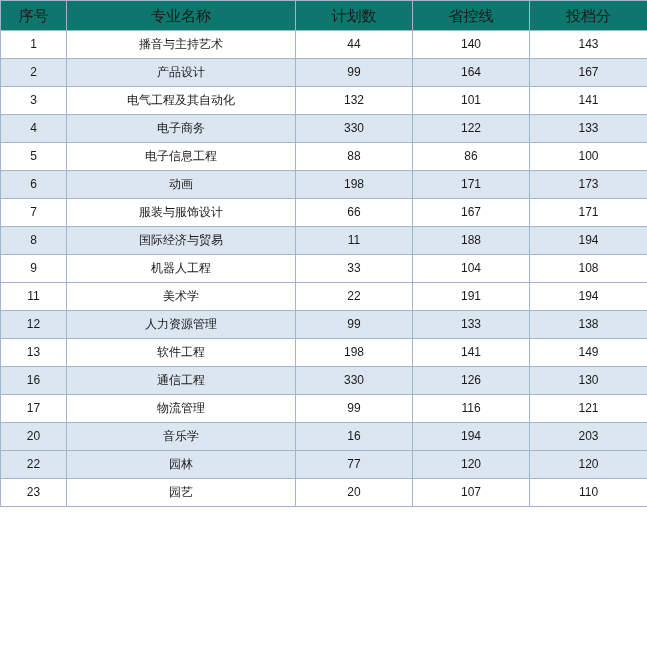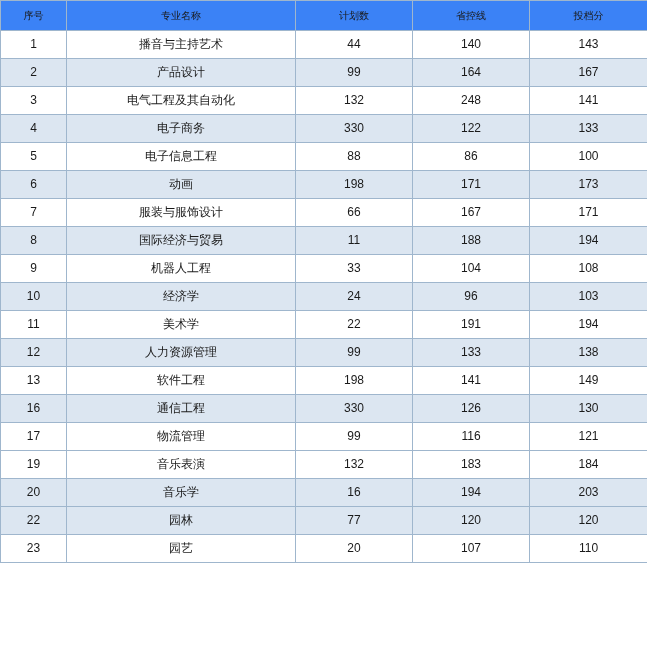--- a/index.html
+++ b/index.html
@@ -36,25 +36,25 @@
     vertical-align: middle;
     font-size: 12px;
     font-weight: normal;
     padding: 0;
     height: 27px;
     line-height: 27px;
     white-space: nowrap;
     overflow: hidden;
   }
   table.score-table thead th {
-    background: #3b82f6;
+    background: #0f766e;
     color: #1a1a1a;
     height: 29px;
     line-height: 29px;
-    font-size: 10px;
+    font-size: 15px;
   }
   table.score-table tbody tr.alt td {
     background: #dce6f1;
   }
   table.score-table tbody tr.plain td {
     background: #ffffff;
   }
 </style>
 </head>
 <body>
@@ -89,21 +89,21 @@
         <td>2</td>
         <td>产品设计</td>
         <td>99</td>
         <td>164</td>
         <td>167</td>
       </tr>
       <tr class="plain">
         <td>3</td>
         <td>电气工程及其自动化</td>
         <td>132</td>
-        <td>248</td>
+        <td>101</td>
         <td>141</td>
       </tr>
       <tr class="alt">
         <td>4</td>
         <td>电子商务</td>
         <td>330</td>
         <td>122</td>
         <td>133</td>
       </tr>
       <tr class="plain">
@@ -134,27 +134,20 @@
         <td>188</td>
         <td>194</td>
       </tr>
       <tr class="plain">
         <td>9</td>
         <td>机器人工程</td>
         <td>33</td>
         <td>104</td>
         <td>108</td>
       </tr>
-      <tr class="alt">
-        <td>10</td>
-        <td>经济学</td>
-        <td>24</td>
-        <td>96</td>
-        <td>103</td>
-      </tr>
       <tr class="plain">
         <td>11</td>
         <td>美术学</td>
         <td>22</td>
         <td>191</td>
         <td>194</td>
       </tr>
       <tr class="alt">
         <td>12</td>
         <td>人力资源管理</td>
@@ -176,27 +169,20 @@
         <td>126</td>
         <td>130</td>
       </tr>
       <tr class="plain">
         <td>17</td>
         <td>物流管理</td>
         <td>99</td>
         <td>116</td>
         <td>121</td>
       </tr>
-      <tr class="plain">
-        <td>19</td>
-        <td>音乐表演</td>
-        <td>132</td>
-        <td>183</td>
-        <td>184</td>
-      </tr>
       <tr class="alt">
         <td>20</td>
         <td>音乐学</td>
         <td>16</td>
         <td>194</td>
         <td>203</td>
       </tr>
       <tr class="alt">
         <td>22</td>
         <td>园林</td>

